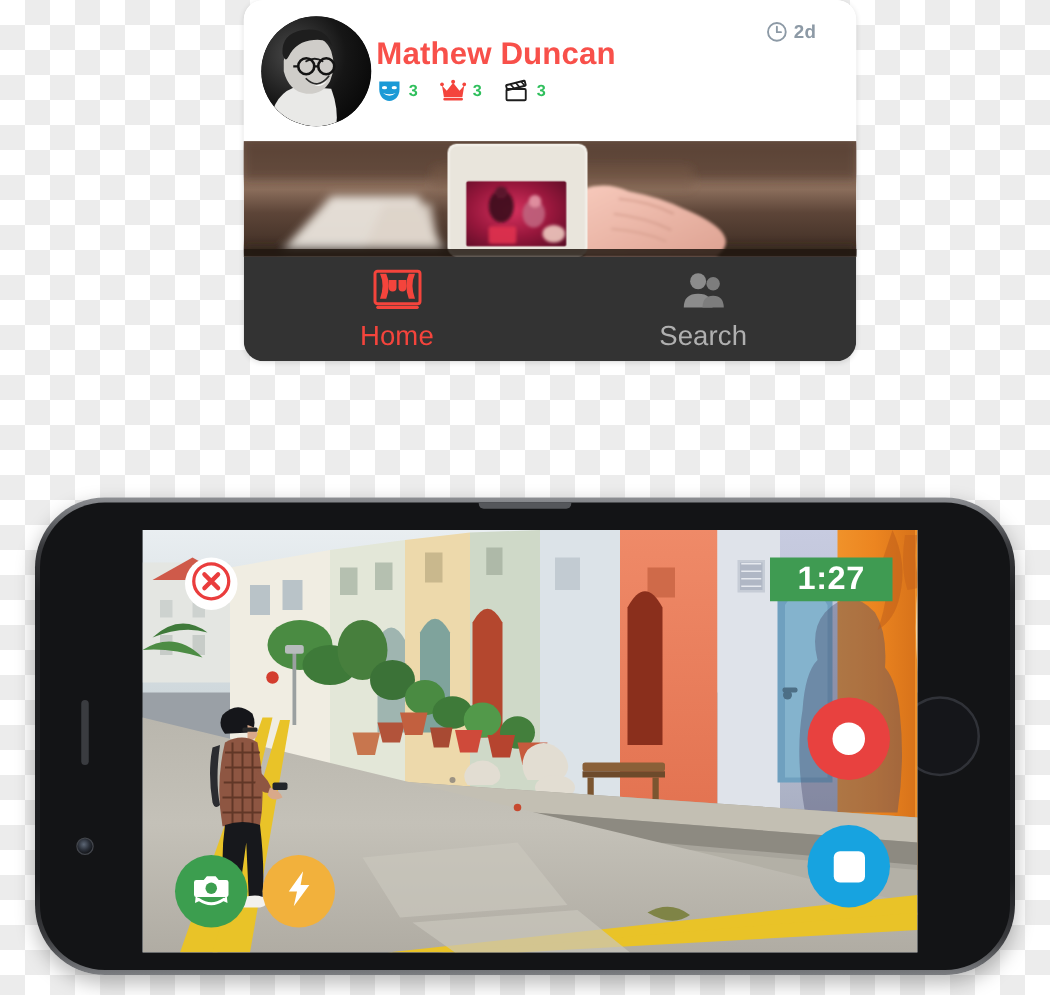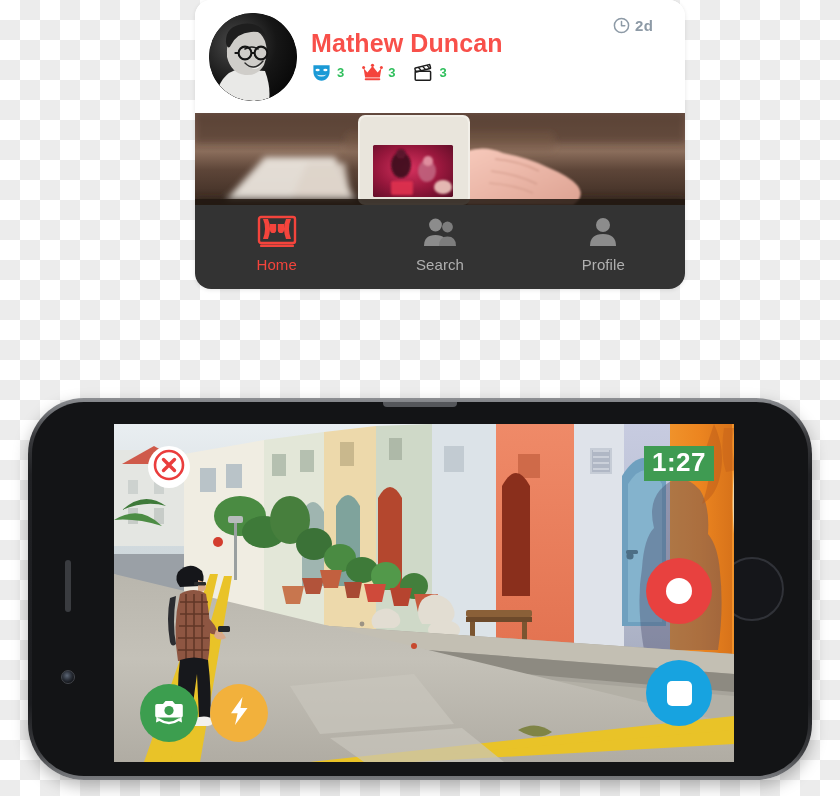--- a/index.html
+++ b/index.html
@@ -37,21 +37,21 @@
   .avatar {
     width: 88px; height: 88px;
     border-radius: 50%;
     flex: 0 0 88px;
     overflow: hidden;
     position: relative;
     background: #0d0d0d;
   }
   .avatar svg { display:block; width:100%; height:100%; }
 
-  .head-text { margin-left: 14px; display: flex; flex-direction: column; gap: 7px; }
+  .head-text { margin-left: 4px; display: flex; flex-direction: column; gap: 7px; }
   .user-name {
     font-size: 25px;
     font-weight: bold;
     letter-spacing: 0.1px;
     line-height: 1;
   }
   .stats-row { display: flex; align-items: center; gap: 5px; }
   .stat { display: flex; align-items: center; gap: 5px; }
   .stat + .stat { margin-left: 13px; }
   .stat-icon { width: 21px; height: 19px; display:block; }
@@ -85,21 +85,21 @@
   .nav-item {
     flex: 1;
     display: flex;
     flex-direction: column;
     align-items: center;
     gap: 5px;
     cursor: pointer;
   }
   .nav-icon { height: 38px; display:flex; align-items:center; justify-content:center; }
   .nav-icon svg { display: block; }
-  .nav-label { font-size: 15px; color: #b0b0b0; letter-spacing: .1px; }
+  .nav-label { font-size: 22px; color: #b0b0b0; letter-spacing: .1px; }
   .nav-item.active .nav-label { color: #f4443c; }
 
   
   .phone {
     position: absolute;
     left: 28px; top: 398px;
     width: 784px; height: 382px;
     border-radius: 56px;
     background: linear-gradient(180deg,#8c8e92 0%, #6e7074 4%, #3a3b3e 10%, #202124 20%, #1b1c1f 80%, #3a3b3e 92%, #7b7d81 100%);
     padding: 4px;
@@ -163,21 +163,21 @@
     background: #ffffff;
     display: flex; align-items: center; justify-content: center;
     cursor: pointer;
   }
   .timer-badge {
     right: 20px; top: 22px;
     background: #3f9b52;
     color: #fff;
     font-size: 26px;
     font-weight: bold;
-    padding: 2px 8px 4px;
+    padding: 2px 22px 4px;
     border-radius: 0;
     letter-spacing: .5px;
     line-height: 1.12;
   }
   .record-btn {
     right: 22px; top: 134px;
     width: 66px; height: 66px;
     border-radius: 50%;
     background: #e8413f;
     display:flex; align-items:center; justify-content:center;
@@ -380,29 +380,20 @@
           <circle cx="15.5" cy="10" r="6.4" fill="#8c8c8c"></circle>
           <path d="M4 31 q0 -11 11.5 -11 T27 31 Z" fill="#8c8c8c"></path>
           <circle cx="27.5" cy="12" r="5.4" fill="#7d7d7d"></circle>
           <path d="M19 31 q0 -9.5 8.5 -9.5 T36 31 Z" fill="#7d7d7d"></path>
         </svg>
       </span>
       <span class="nav-label">Search</span>
     </div>
 
 
-    <div class="nav-item">
-      <span class="nav-icon">
-        <svg width="40" height="34" viewBox="0 0 40 34" xmlns="http://www.w3.org/2000/svg">
-          <circle cx="20" cy="10" r="7" fill="#8c8c8c"></circle>
-          <path d="M7 31 q0 -12 13 -12 t13 12 Z" fill="#8c8c8c"></path>
-        </svg>
-      </span>
-      <span class="nav-label">Profile</span>
-    </div>
 
 
   </div>
 </div>
 
 <div class="phone">
   <div class="phone-inner">
     <div class="phone-top-notch"></div>
     <div class="speaker-slot"></div>
     <div class="front-camera"></div>

